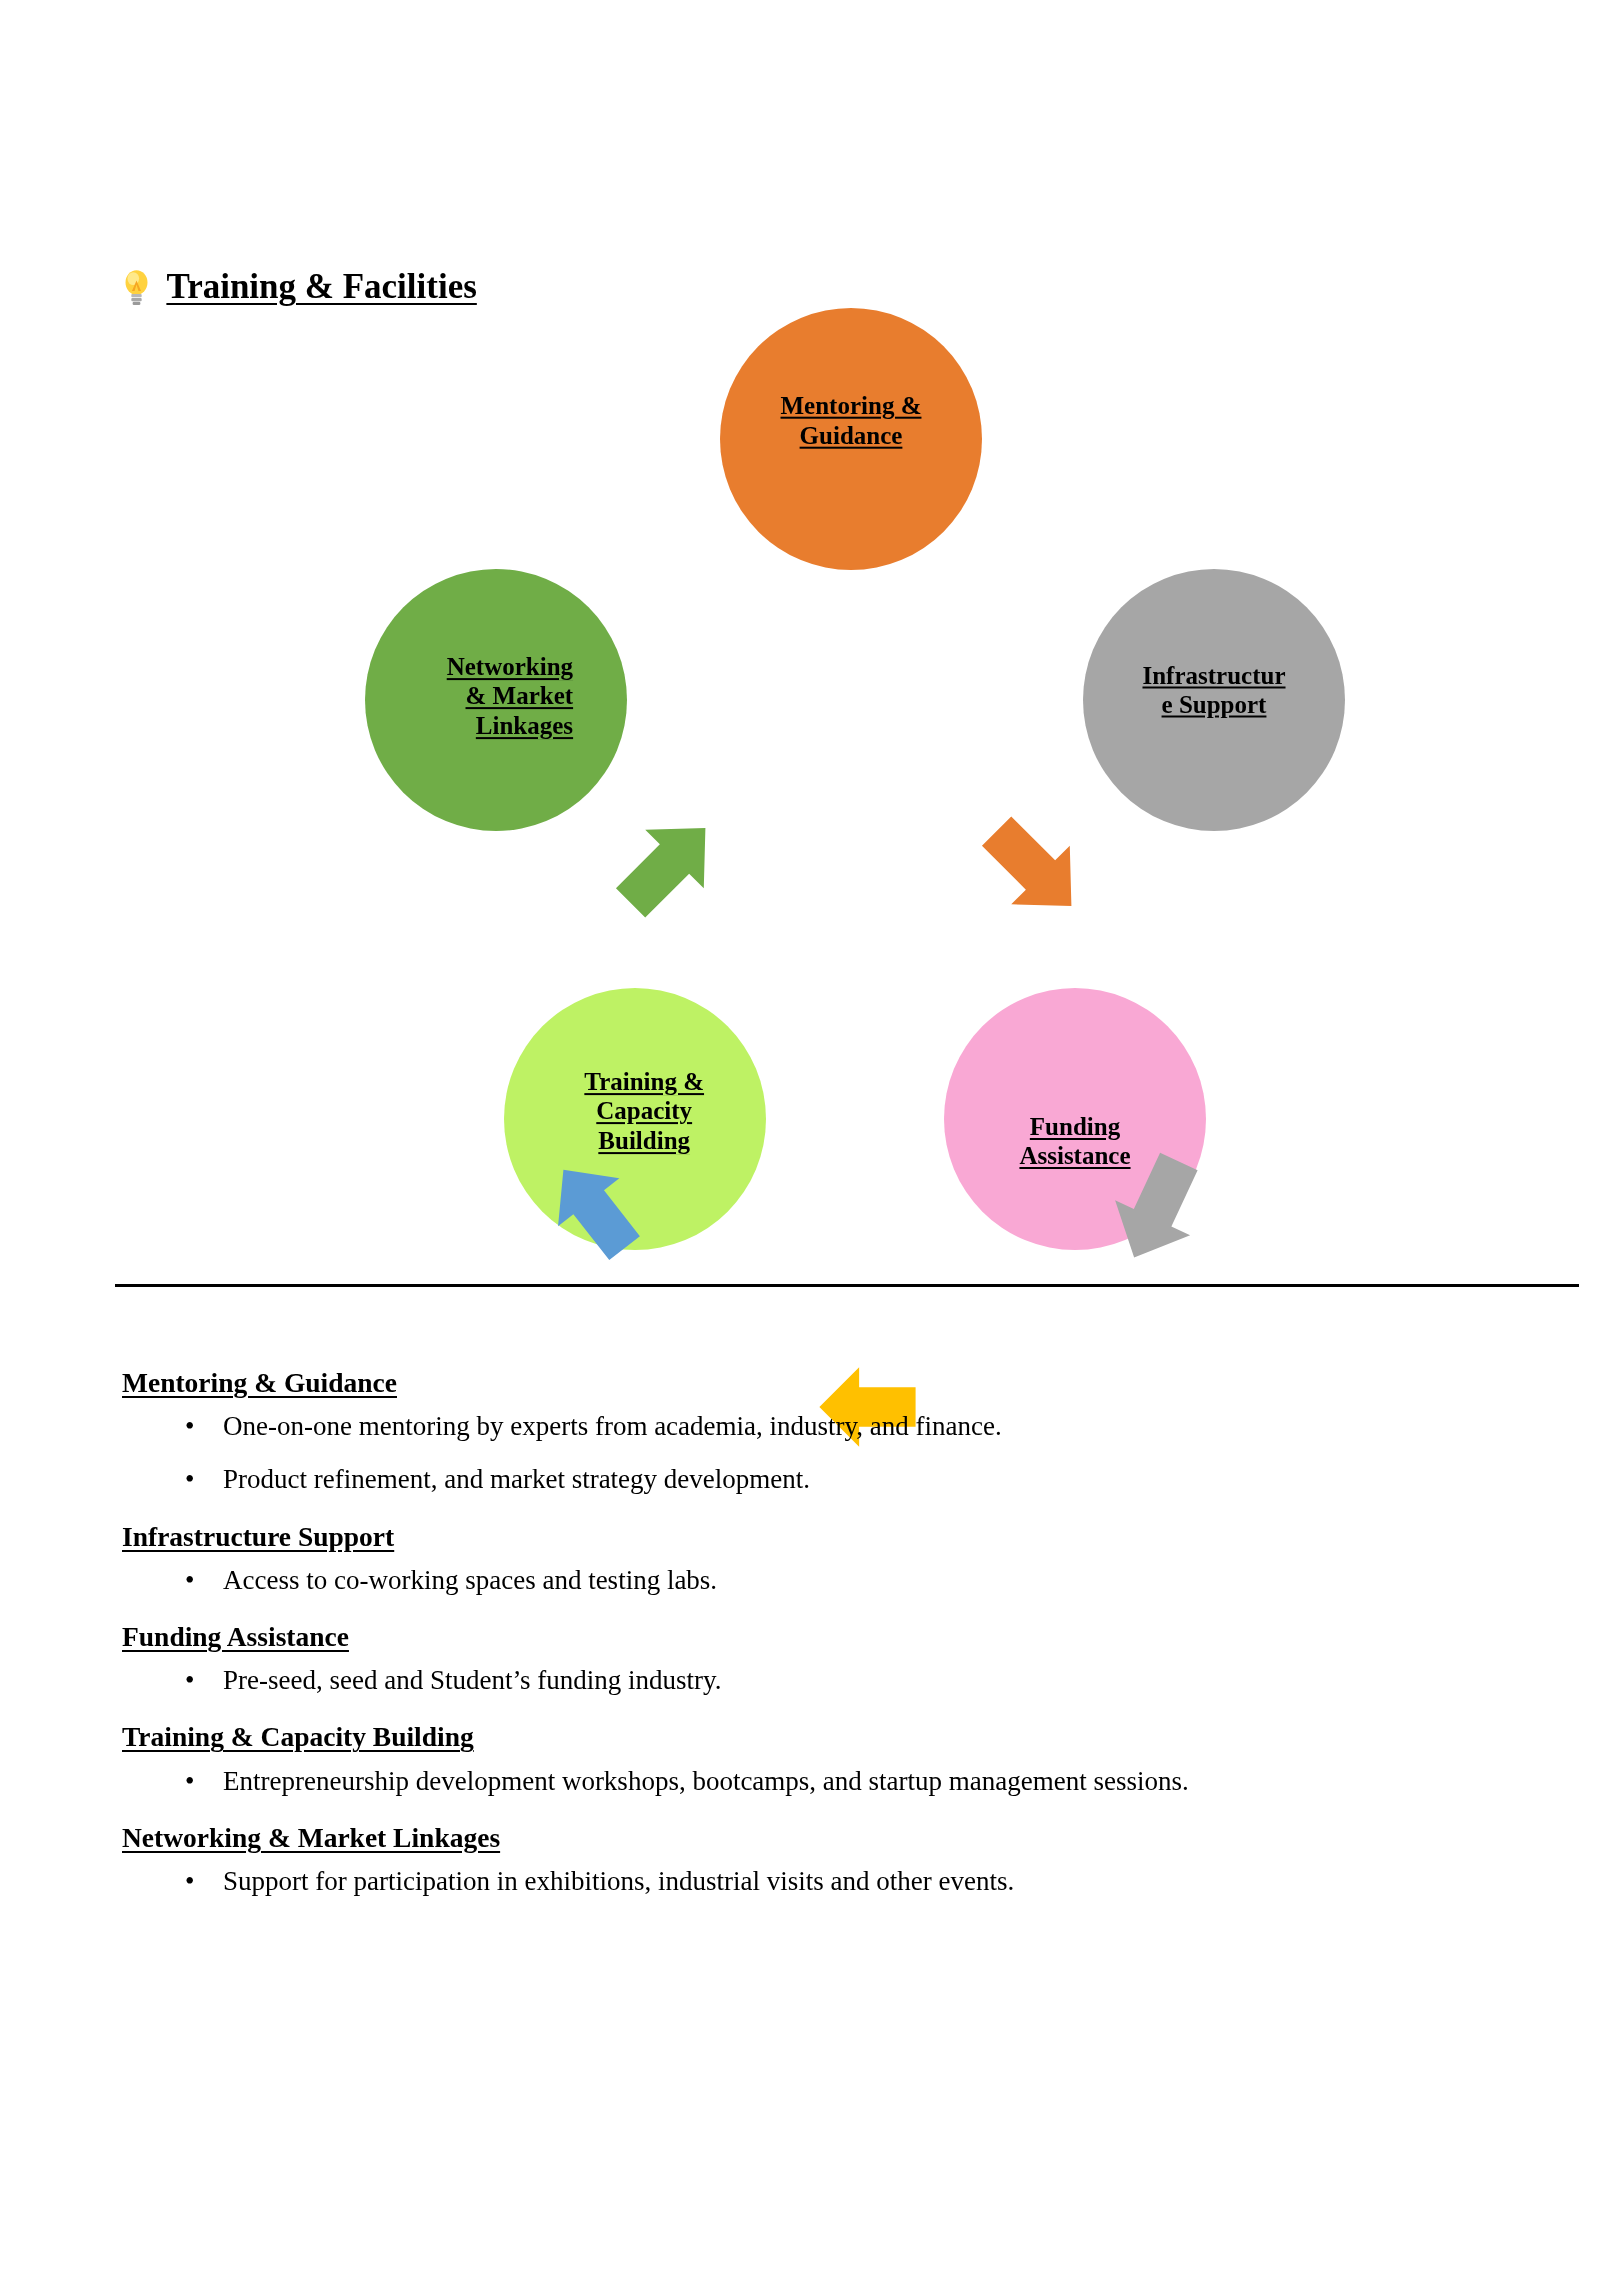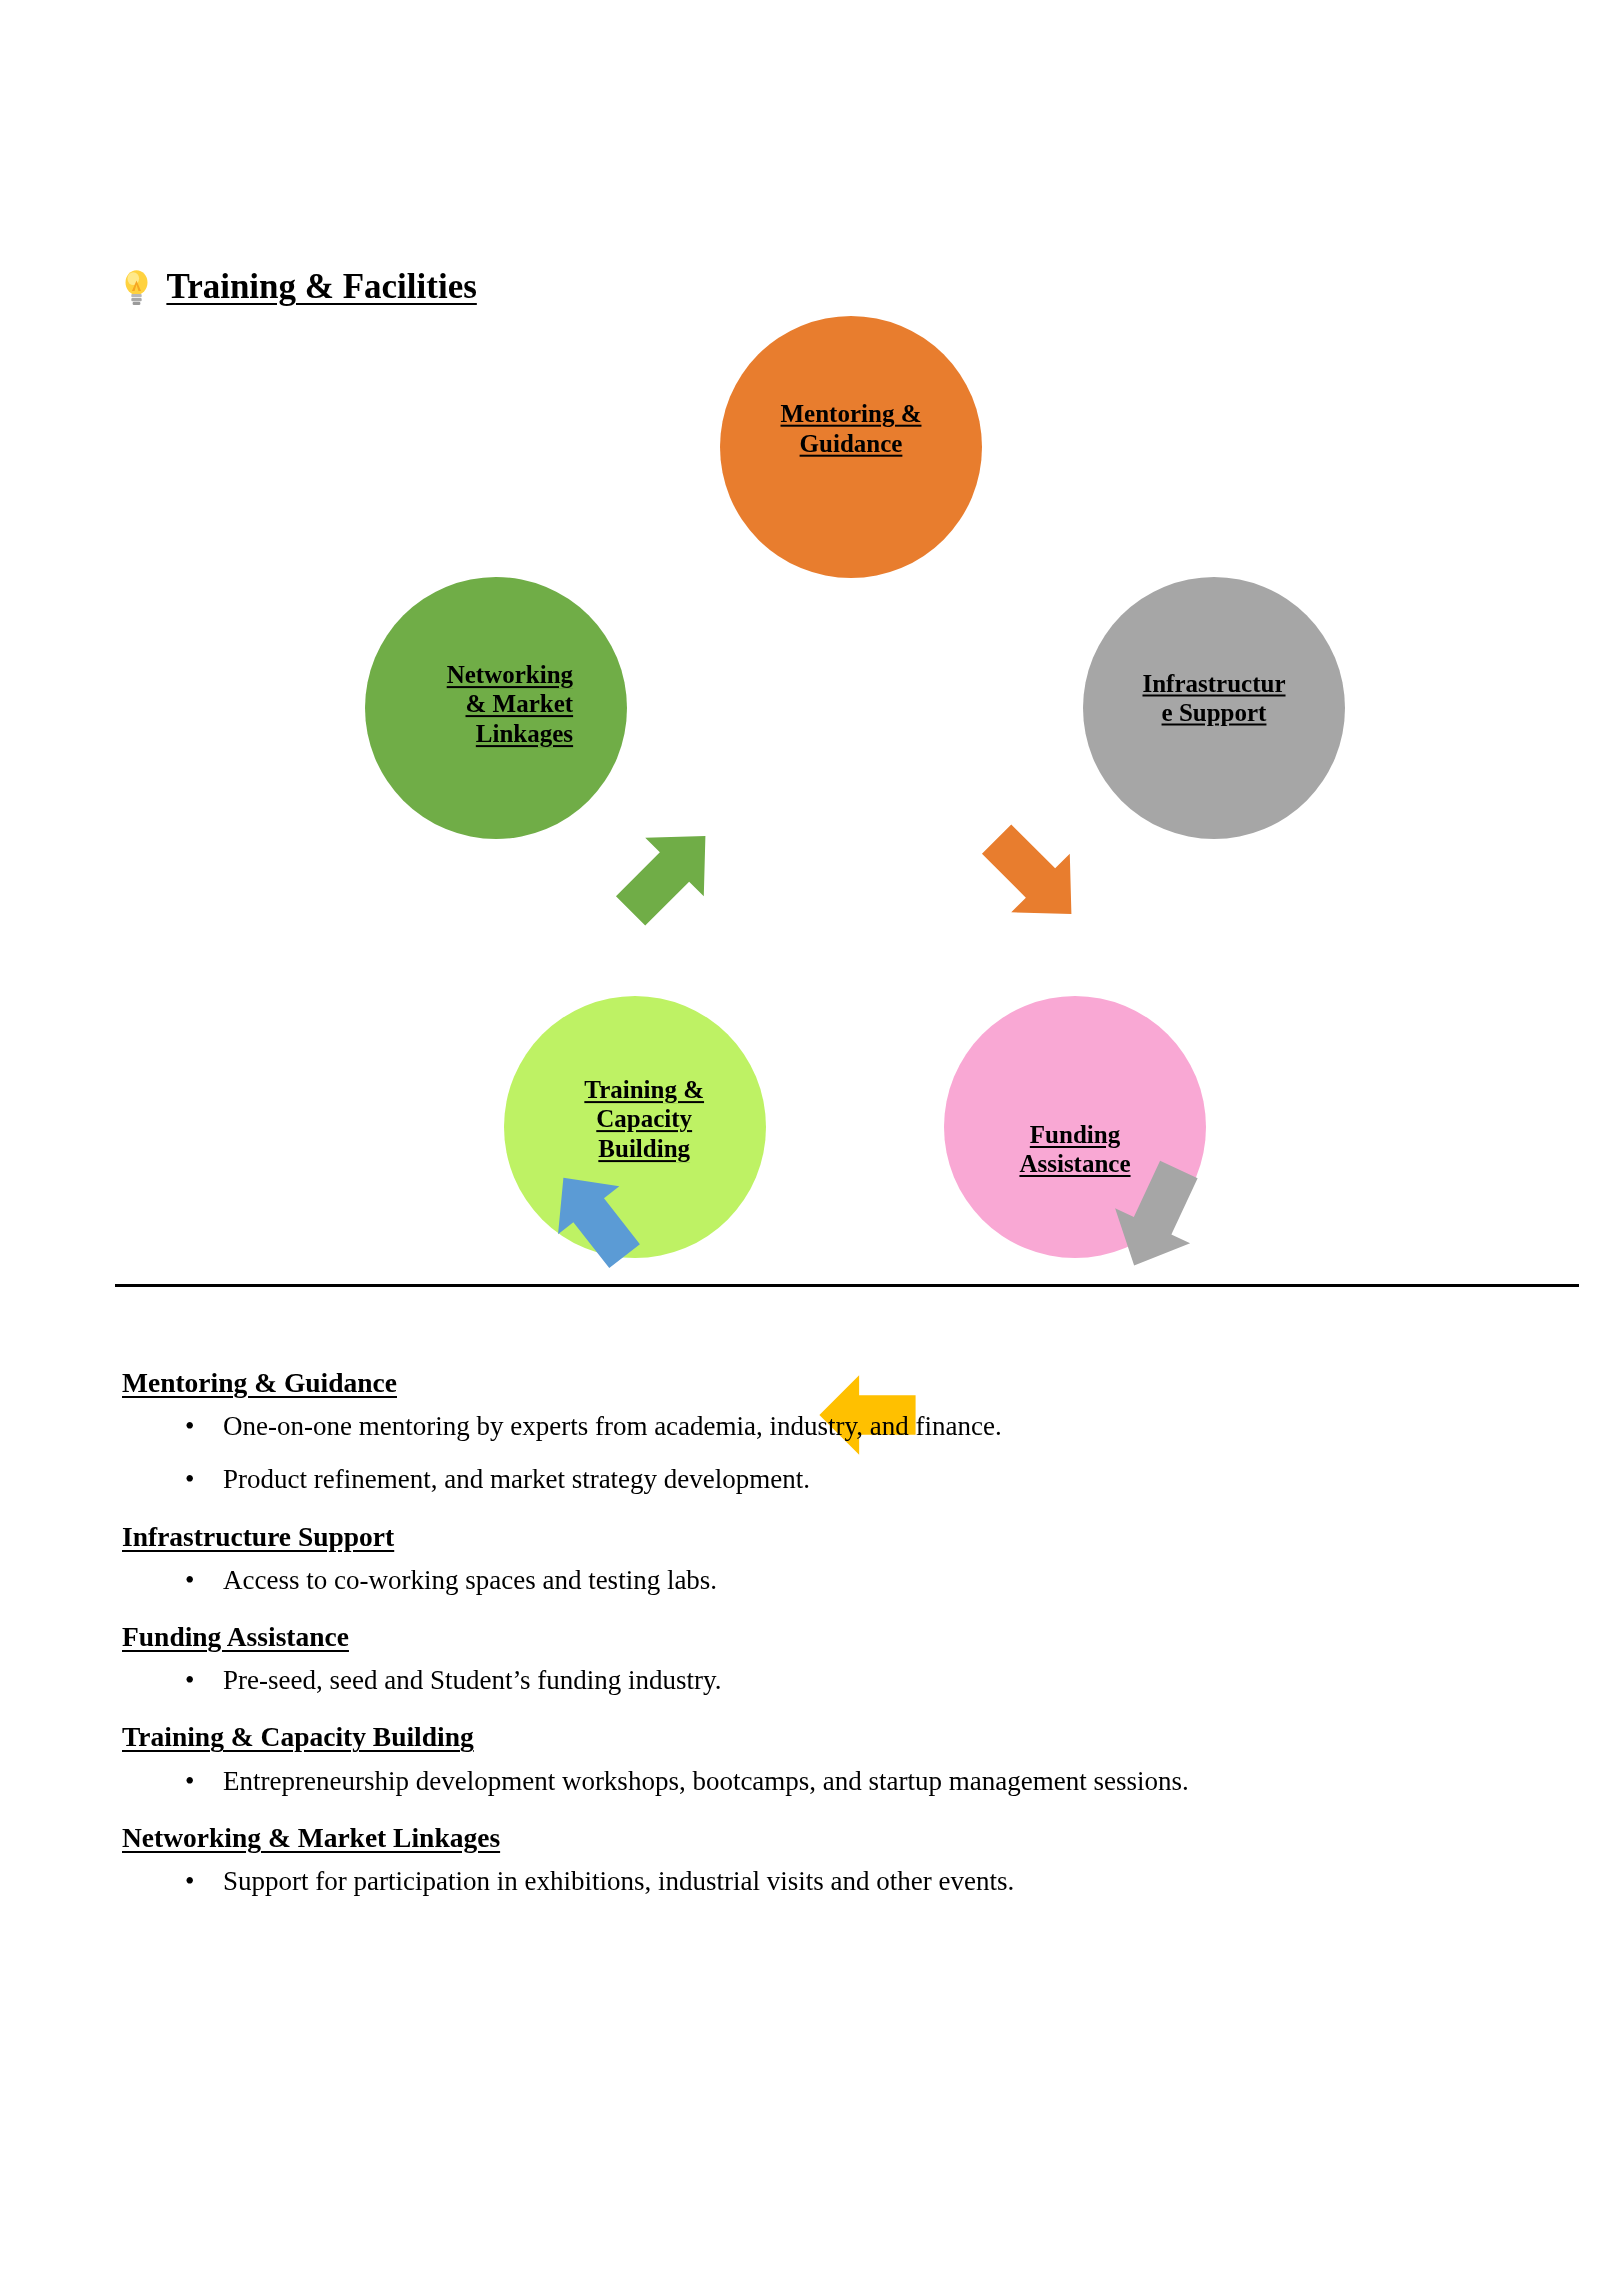--- a/index.html
+++ b/index.html
@@ -41,21 +41,21 @@
     text-underline-offset: 4.6px;
     text-decoration-thickness: 2px;
     letter-spacing: 0px;
     white-space: nowrap;
   }
 
   
   .diagram {
     position: absolute;
     left: 0;
-    top: 296px;
+    top: 288px;
     width: 1384px;
     height: 995px;
   }
   .node {
     position: absolute;
     border-radius: 50%;
     display: flex;
     align-items: center;
     justify-content: center;
   }

